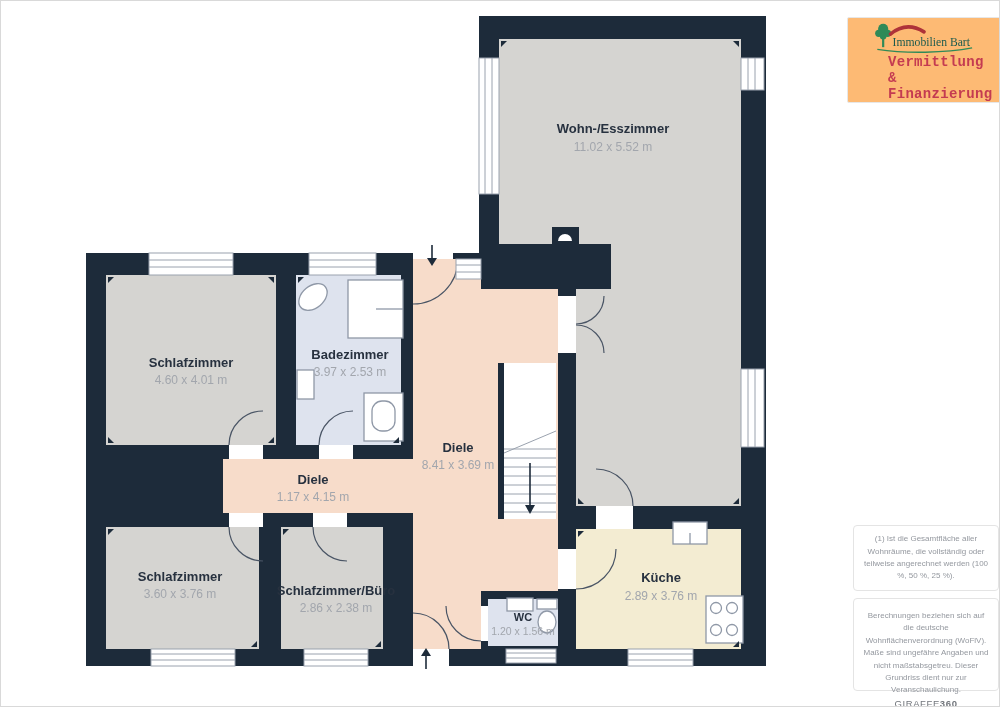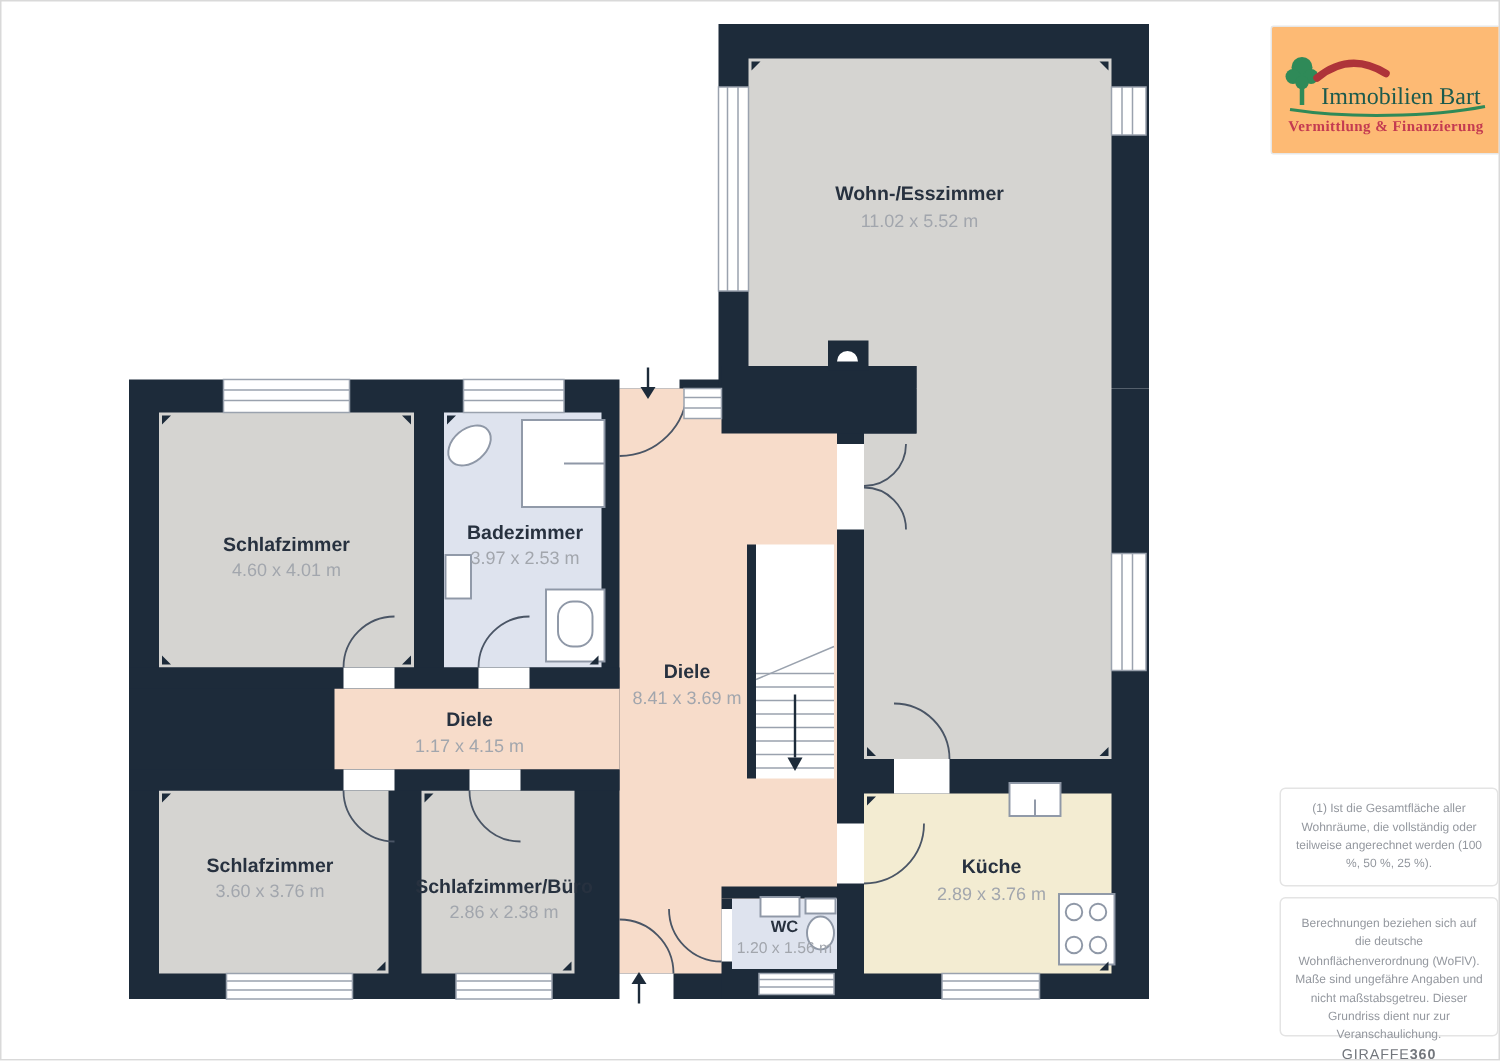--- a/index.html
+++ b/index.html
@@ -27,21 +27,21 @@
   .room-name{font-family:"Liberation Sans",sans-serif;font-size:13px;font-weight:700;fill:#27313f;text-anchor:middle;}
   .room-dims{font-family:"Liberation Sans",sans-serif;font-size:12px;font-weight:400;fill:#a2a6ad;text-anchor:middle;}
   .sm .room-name{font-size:11px;}
   .sm .room-dims{font-size:10.5px;}
 
   
   .logo-box{position:absolute;left:846px;top:16px;width:152px;height:84px;border:1px solid #e7e7e7;
             border-radius:2px;background:#fdba74;display:flex;flex-direction:column;align-items:center;
             justify-content:center;gap:1px;}
   .logo-name{font-family:"Liberation Serif",serif;font-size:16px;fill:#1b5a4d;}
-  .tagline{font-family:Liberation Serif, serif;font-size:10px;font-weight:700;color:#c43b51;letter-spacing:.3px;}
+  .tagline{font-family:Liberation Mono, monospace;font-size:14px;font-weight:700;color:#c43b51;letter-spacing:.3px;margin-left:40px;}
   .note-box{position:absolute;border:1px solid #e4e4e4;border-radius:4px;background:#fff;color:#94989f;
             font-size:8px;line-height:1.55;text-align:center;display:flex;flex-direction:column;
             justify-content:center;padding:6px 9px;box-sizing:border-box;}
   #note1{left:852px;top:524px;width:146px;height:66px;}
   #note2{left:852px;top:597px;width:146px;height:93px;justify-content:space-between;padding:11px 9px 10px 9px;}
   .watermark{color:#72767c;font-size:9.5px;letter-spacing:.6px;}
   .watermark b{font-weight:700;}
 </style>
 </head>
 <body>

